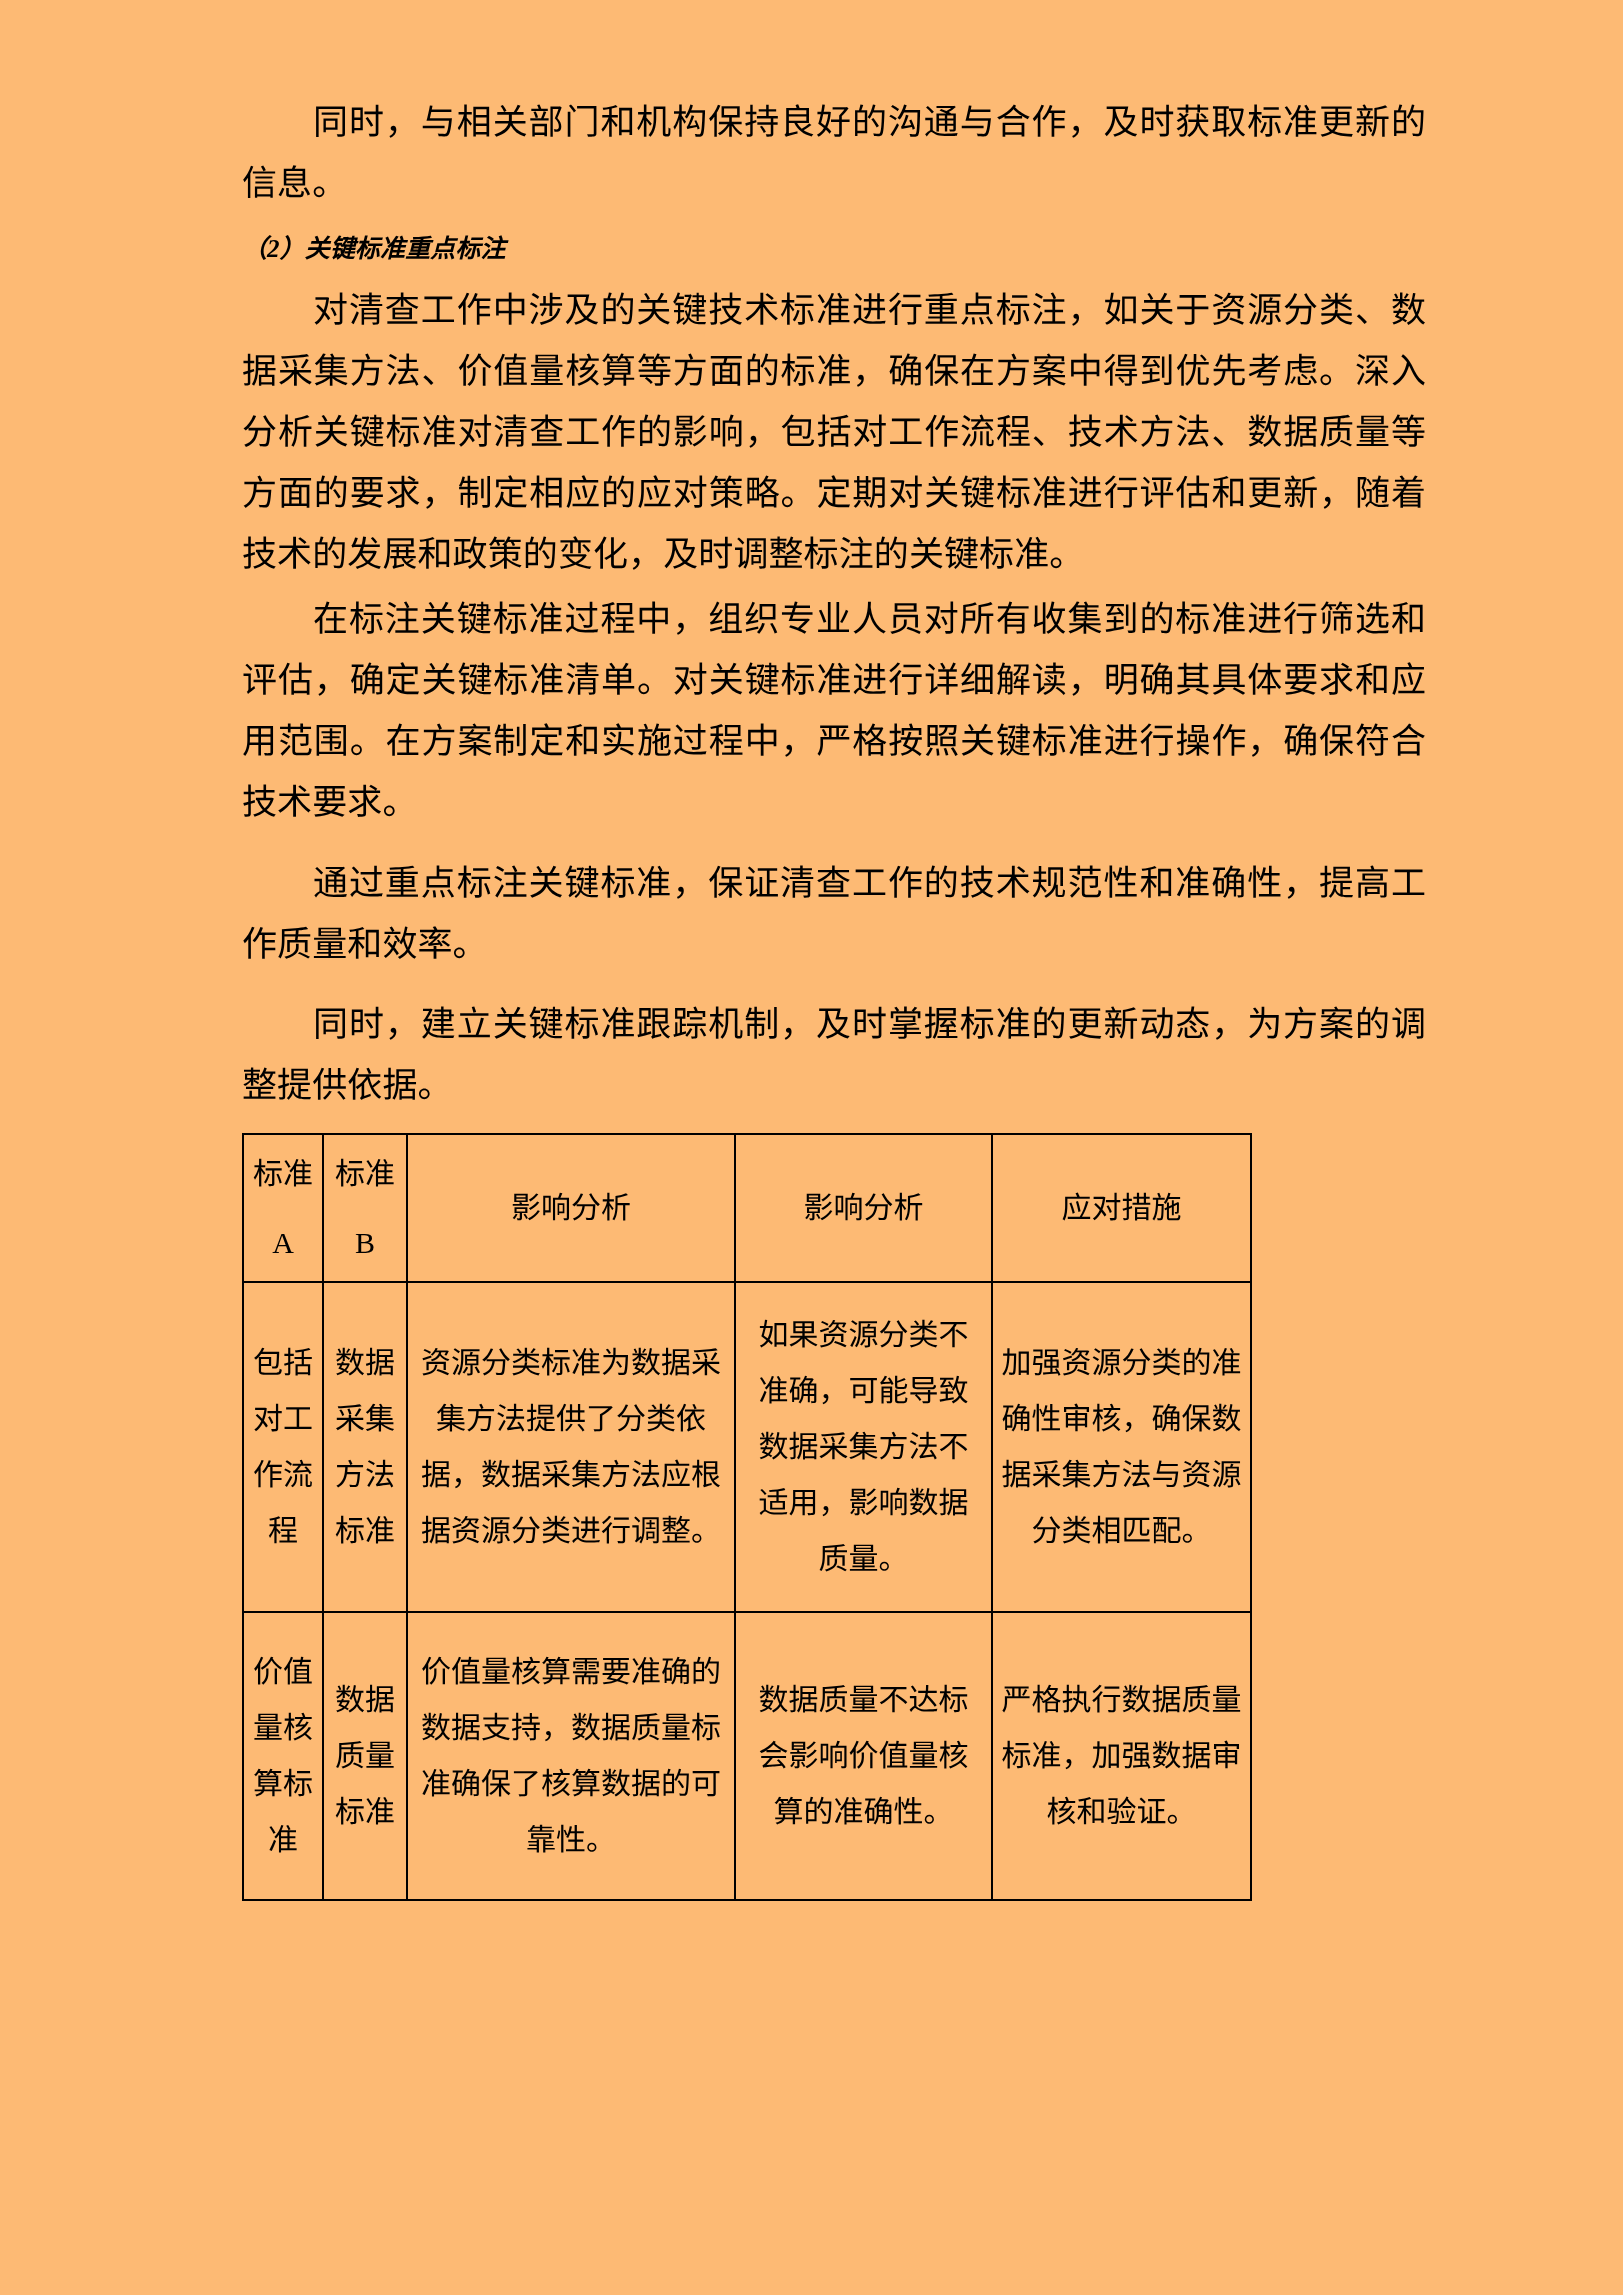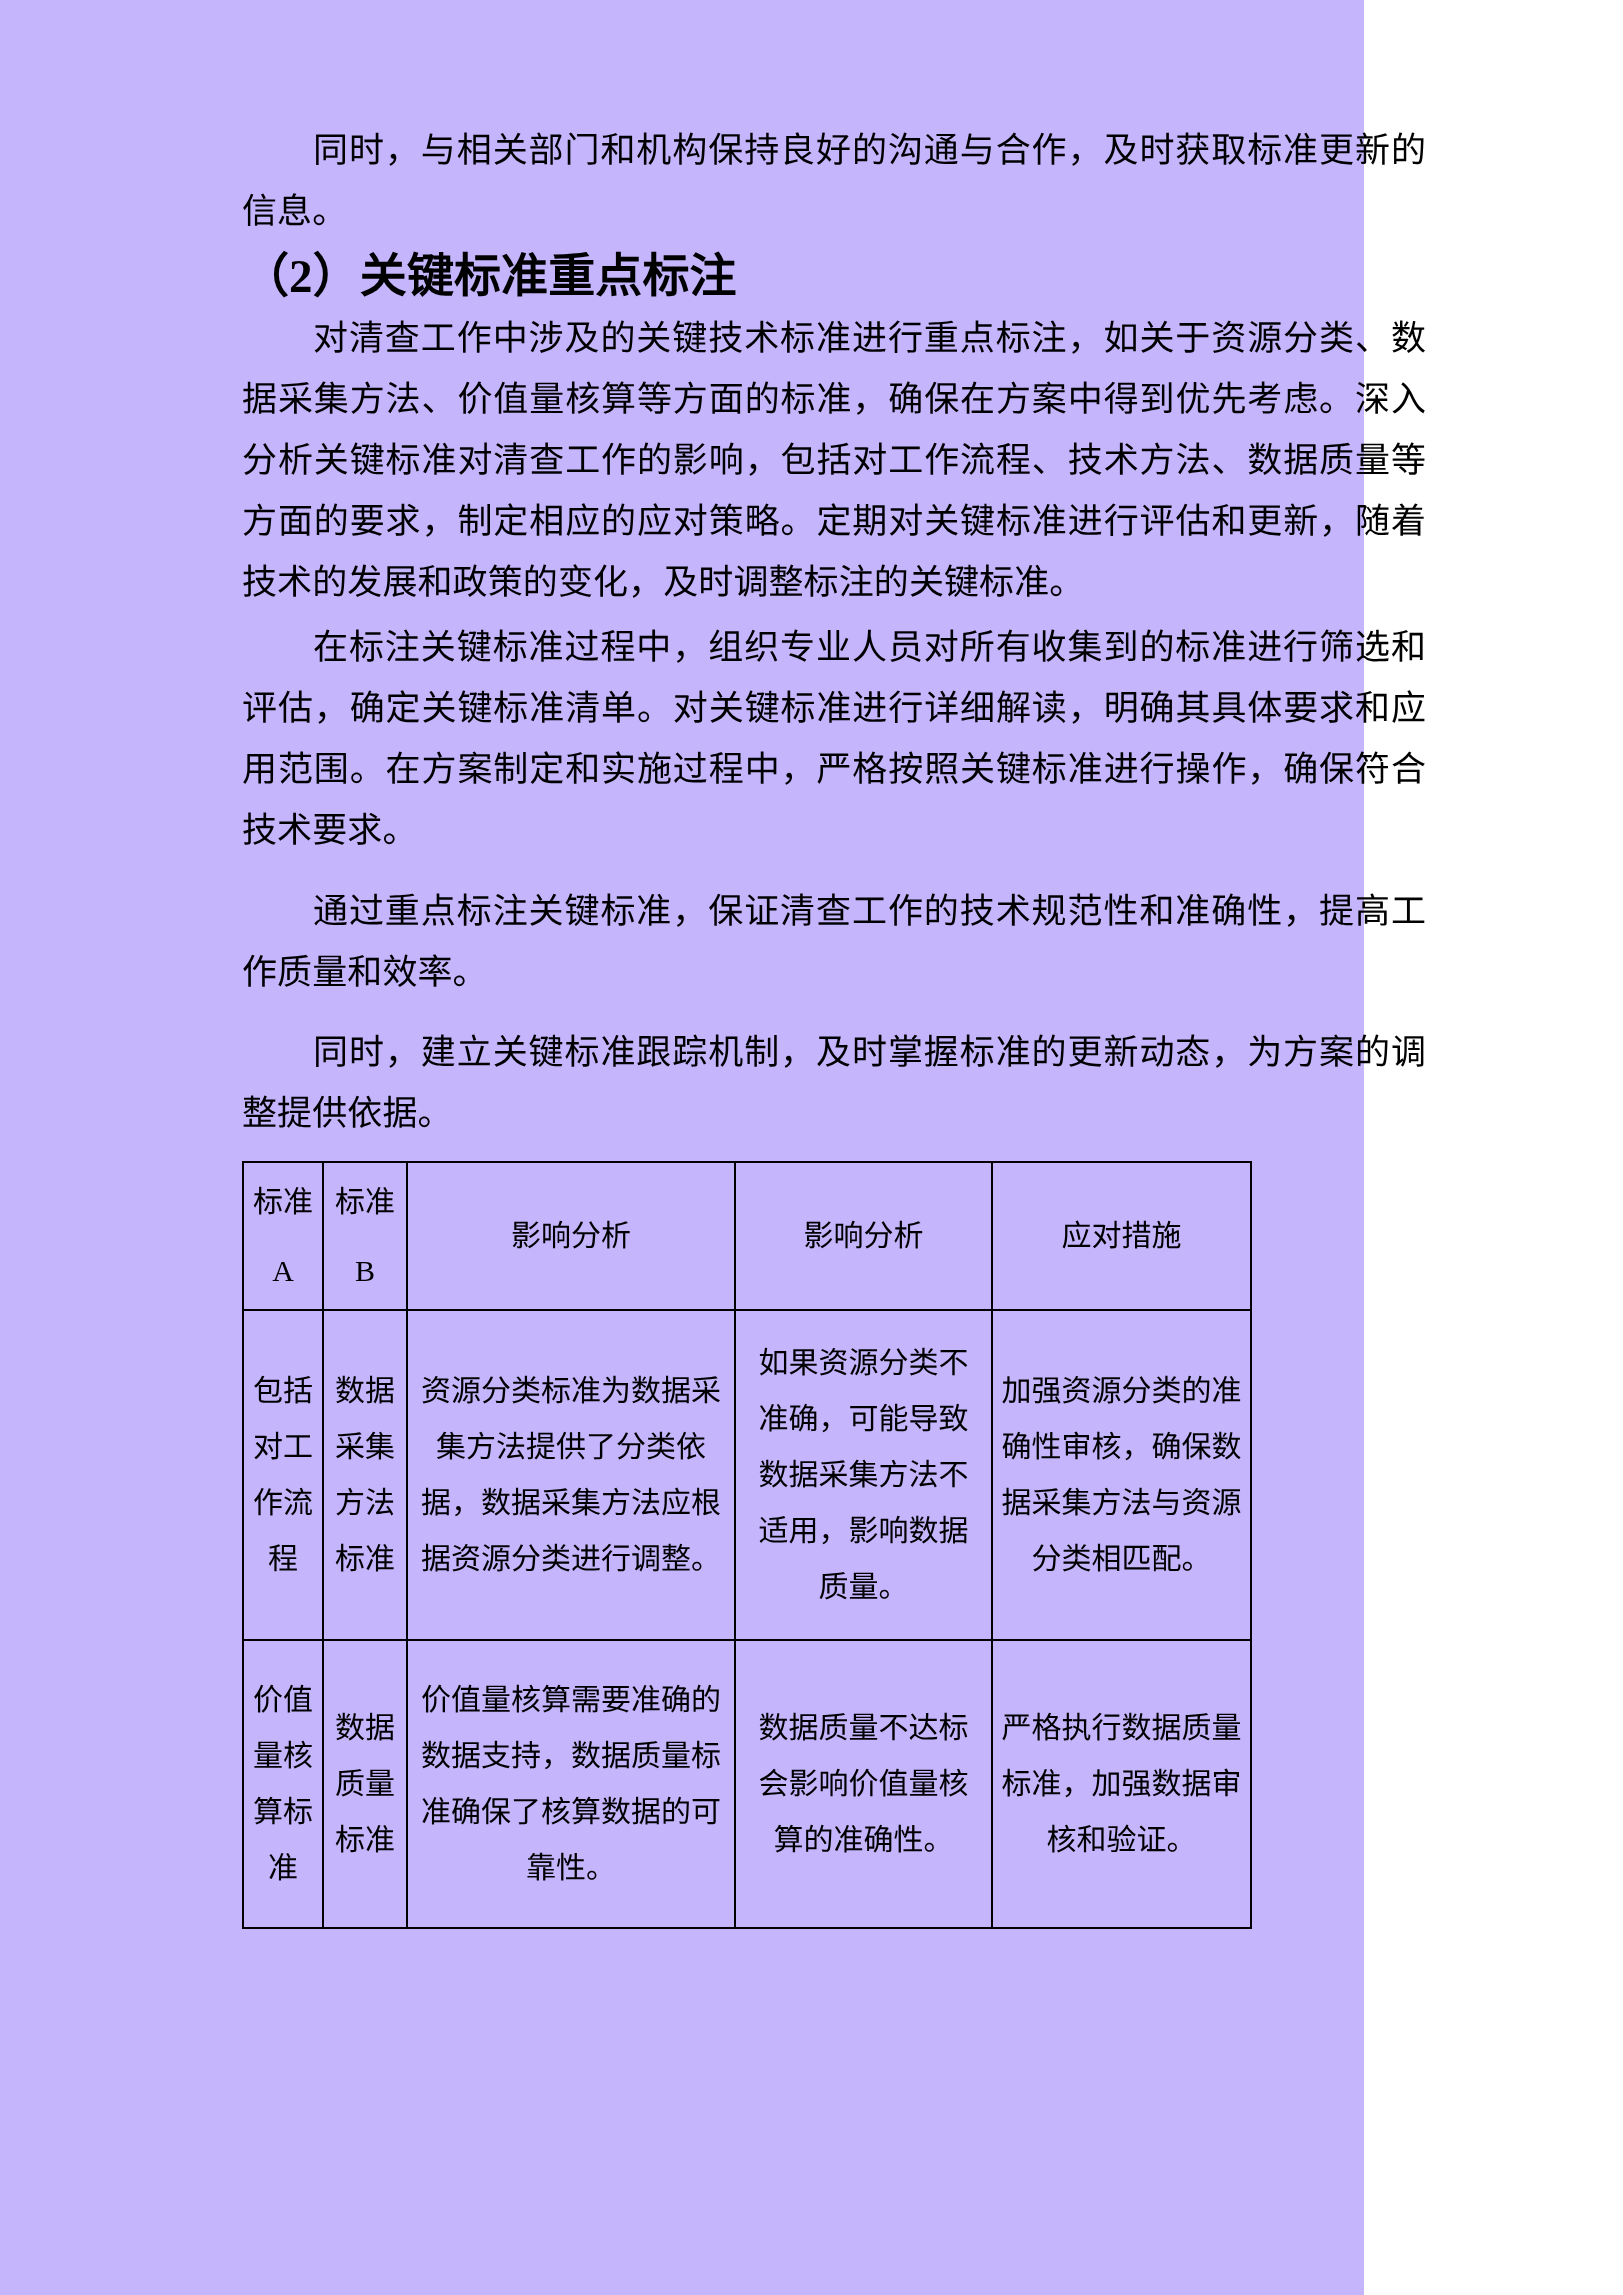--- a/index.html
+++ b/index.html
@@ -11,24 +11,24 @@
     width: 1623px;
     height: 2295px;
     font-family: "Liberation Serif", "DejaVu Serif", serif;
     color: #000000;
     -webkit-font-smoothing: antialiased;
   }
 
   .page {
     position: relative;
     box-sizing: border-box;
-    width: 1364px;
+    width: 1623px;
     height: 2295px;
-    padding: 120px 196px 0 242px;
-    background: #c4b5fd;
+    padding: 92px 196px 0 242px;
+    background: #fdba74;
   }
 
   .doc-body {
     width: 1184px;
   }
 
   
   .para {
     font-size: 35px;
     line-height: 61px;
@@ -38,25 +38,26 @@
     margin: 0 0 3.9px 0;
     letter-spacing: 0.1px;
     word-break: break-all;
   }
   .para.gap-after {
     margin-bottom: 19.6px;
   }
 
   
   .sub-heading {
-    font-size: 47px;
+    font-size: 25px;
     line-height: 61px;
     margin: 0 0 1.3px 0;
     text-indent: 0;
     letter-spacing: 0.1px;
+    font-style: italic;
   }
   .heading-gap {
     margin-top: 10.5px;
   }
 
   
   .rel-table-wrap {
     margin-top: 17px;
   }
   table.rel-table {

